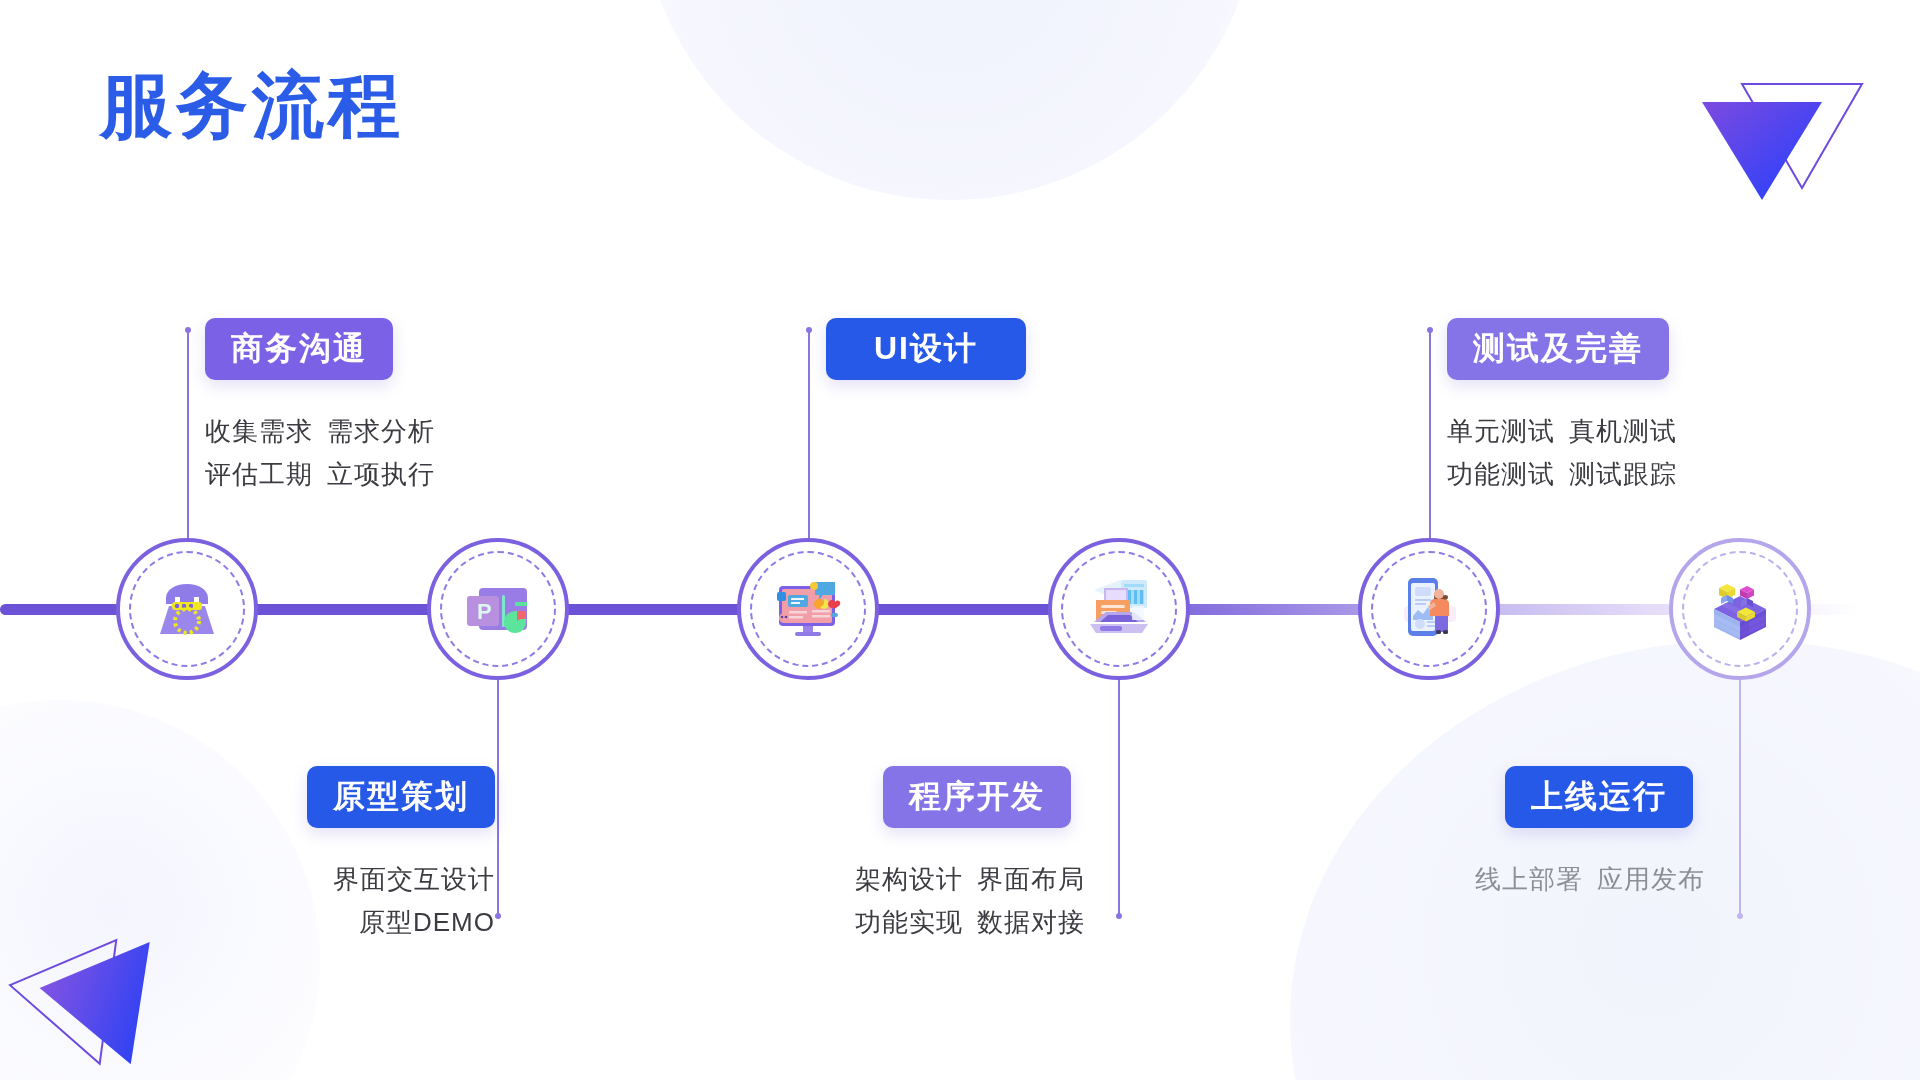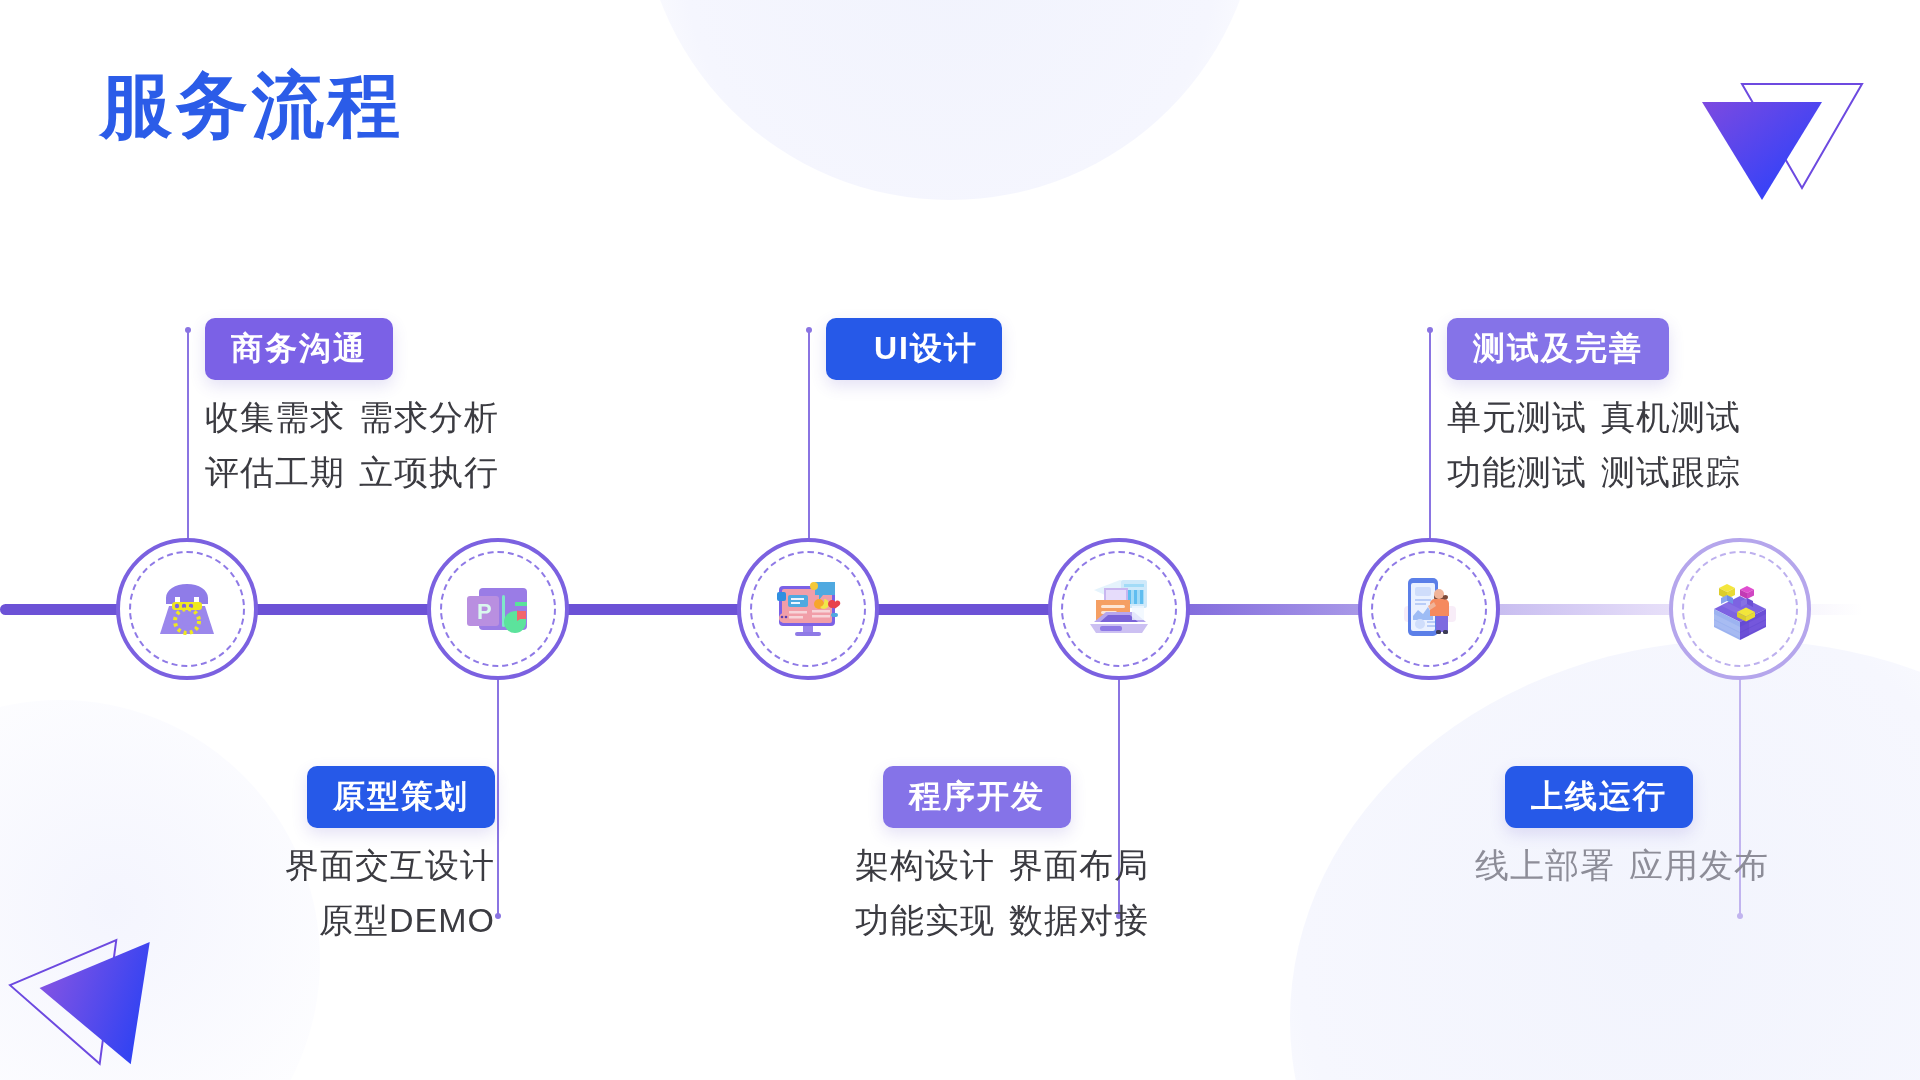--- a/index.html
+++ b/index.html
@@ -141,22 +141,22 @@
     letter-spacing: 2px;
     line-height: 1.2;
     white-space: nowrap;
     box-shadow: 0 6px 16px rgba(90,70,190,0.16);
   }
   .badge.purple { background: #7b61e6; }
   .badge.blue   { background: #2659e8; }
   .badge.purple.soft { background: #8573e8; }
 
   .desc {
-    margin-top: 10px;
-    font-size: 34px;
+    margin-top: 30px;
+    font-size: 26px;
     line-height: 1.62;
     color: #3b3b41;
     white-space: nowrap;
     letter-spacing: 1px;
   }
   .desc.dim { color: #8d8d98; }
   .desc .gap { display: inline-block; width: 14px; }
 
   .step.align-right { text-align: right; }
   .step.align-right .badge { letter-spacing: 2px; }
@@ -359,21 +359,21 @@
 
   <div class="step align-right" style="left:185px; top:766px; width:310px;">
     <div class="badge blue">原型策划</div>
     <div class="desc">
       <div><span>界面交互设计</span></div>
       <div><span>原型DEMO</span></div>
     </div>
   </div>
 
   <div class="step" style="left:826px; top:318px;">
-    <div class="badge blue" style="padding-left:48px; padding-right:24px;">UI设计</div>
+    <div class="badge blue" style="padding-left:48px; padding-right:48px;">UI设计</div>
   </div>
 
   <div class="step" style="left:855px; top:766px;">
     <div class="badge purple soft" style="margin-left:28px;">程序开发</div>
     <div class="desc">
       <div>
         <span>架构设计</span><span class="gap"></span><span>界面布局</span>
       </div>
       <div>
         <span>功能实现</span><span class="gap"></span><span>数据对接</span>

